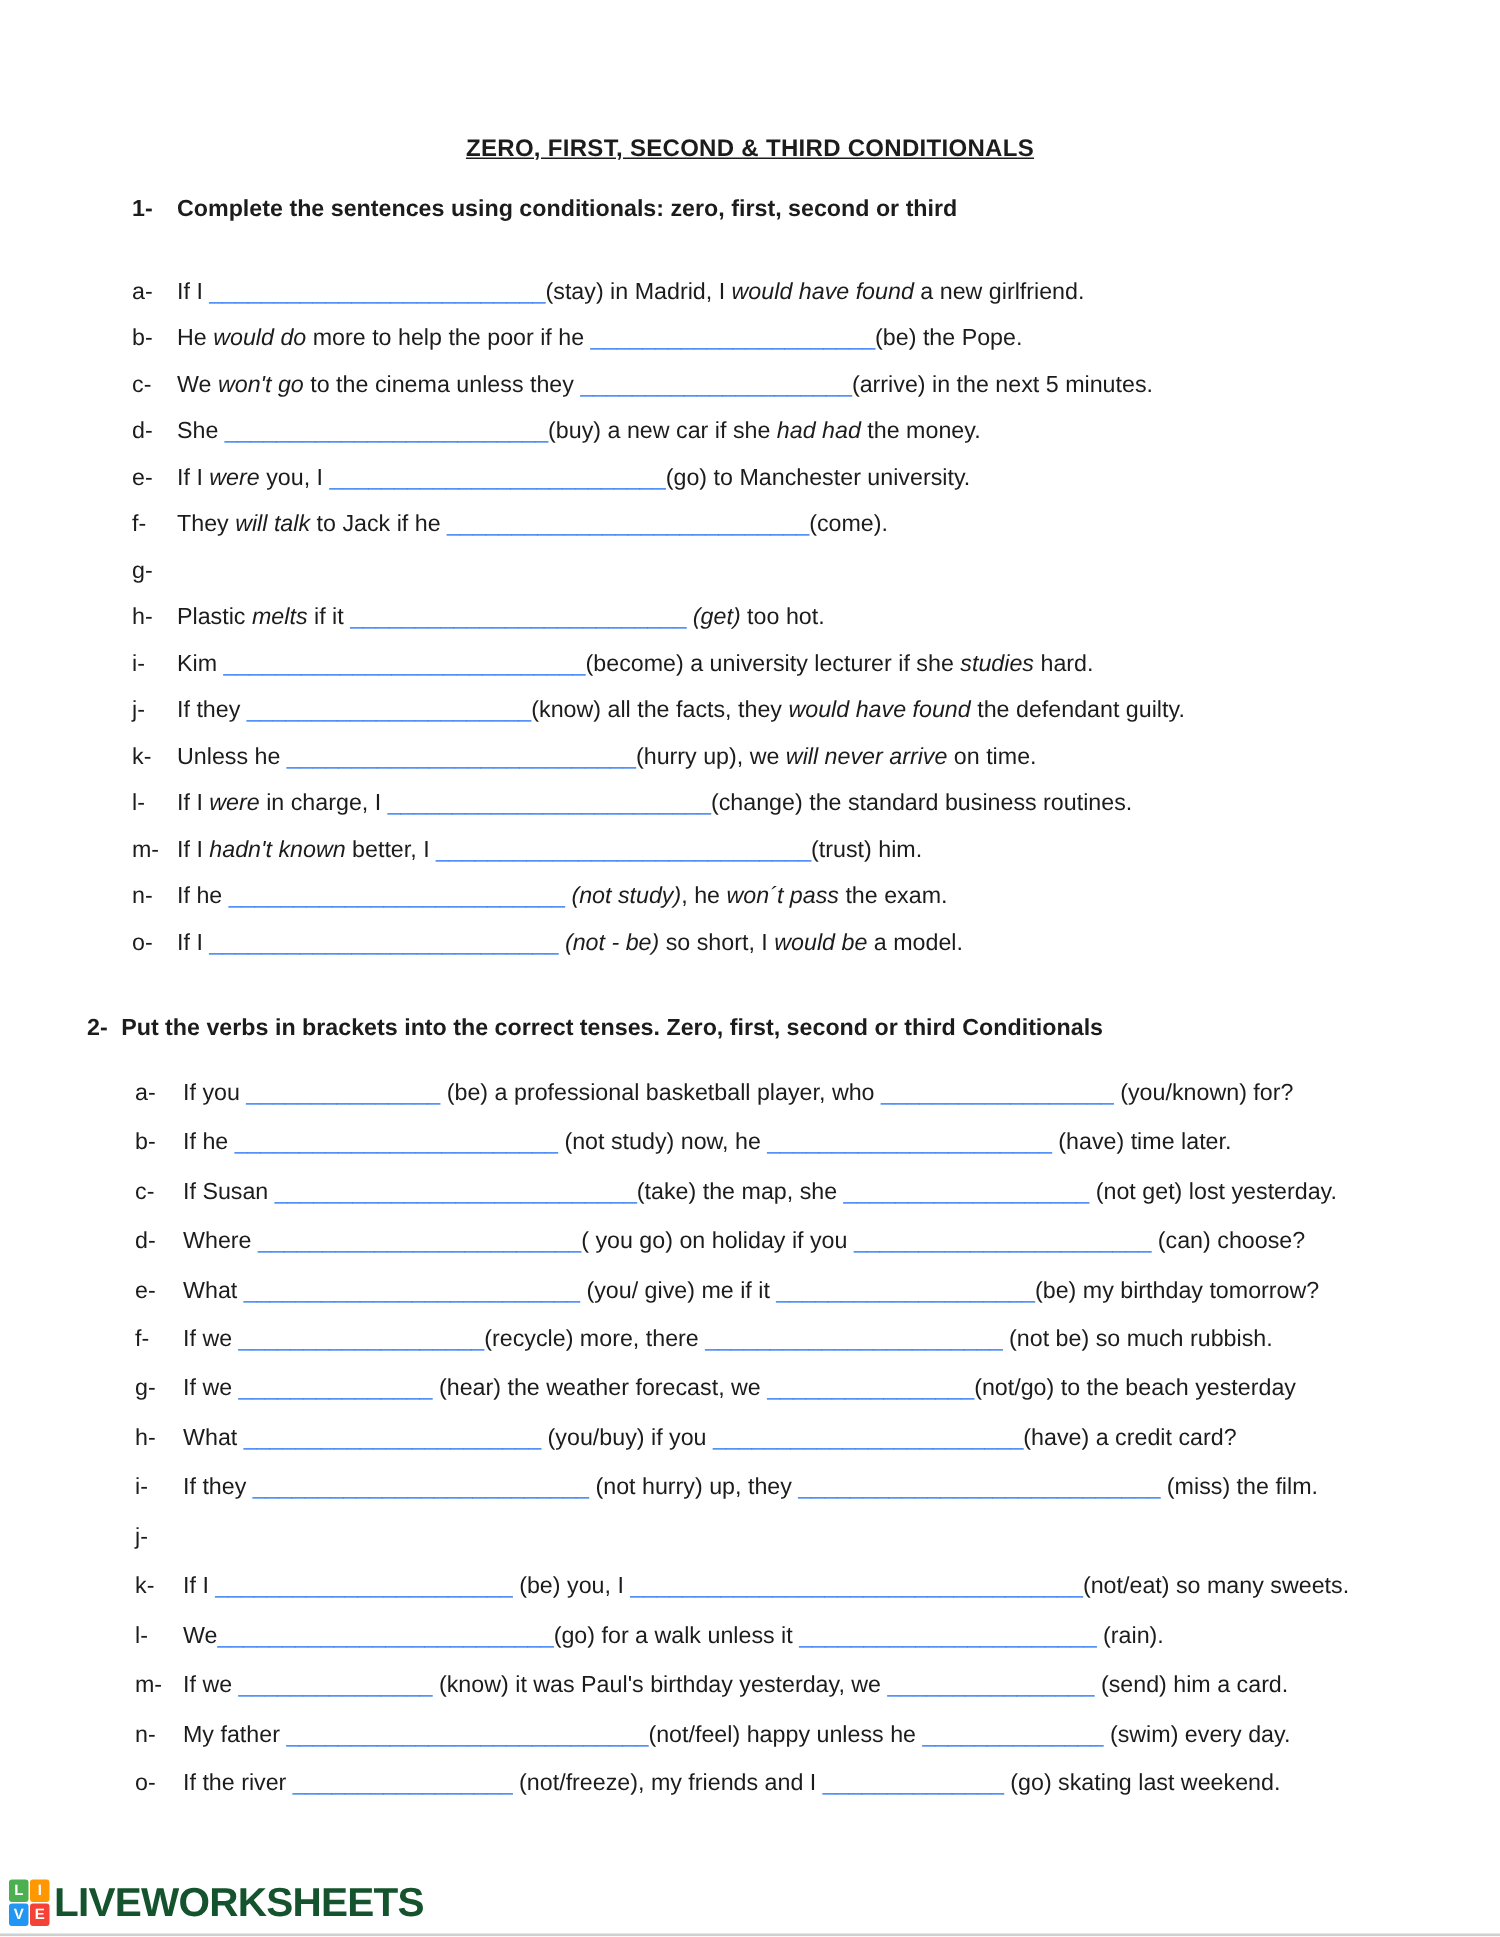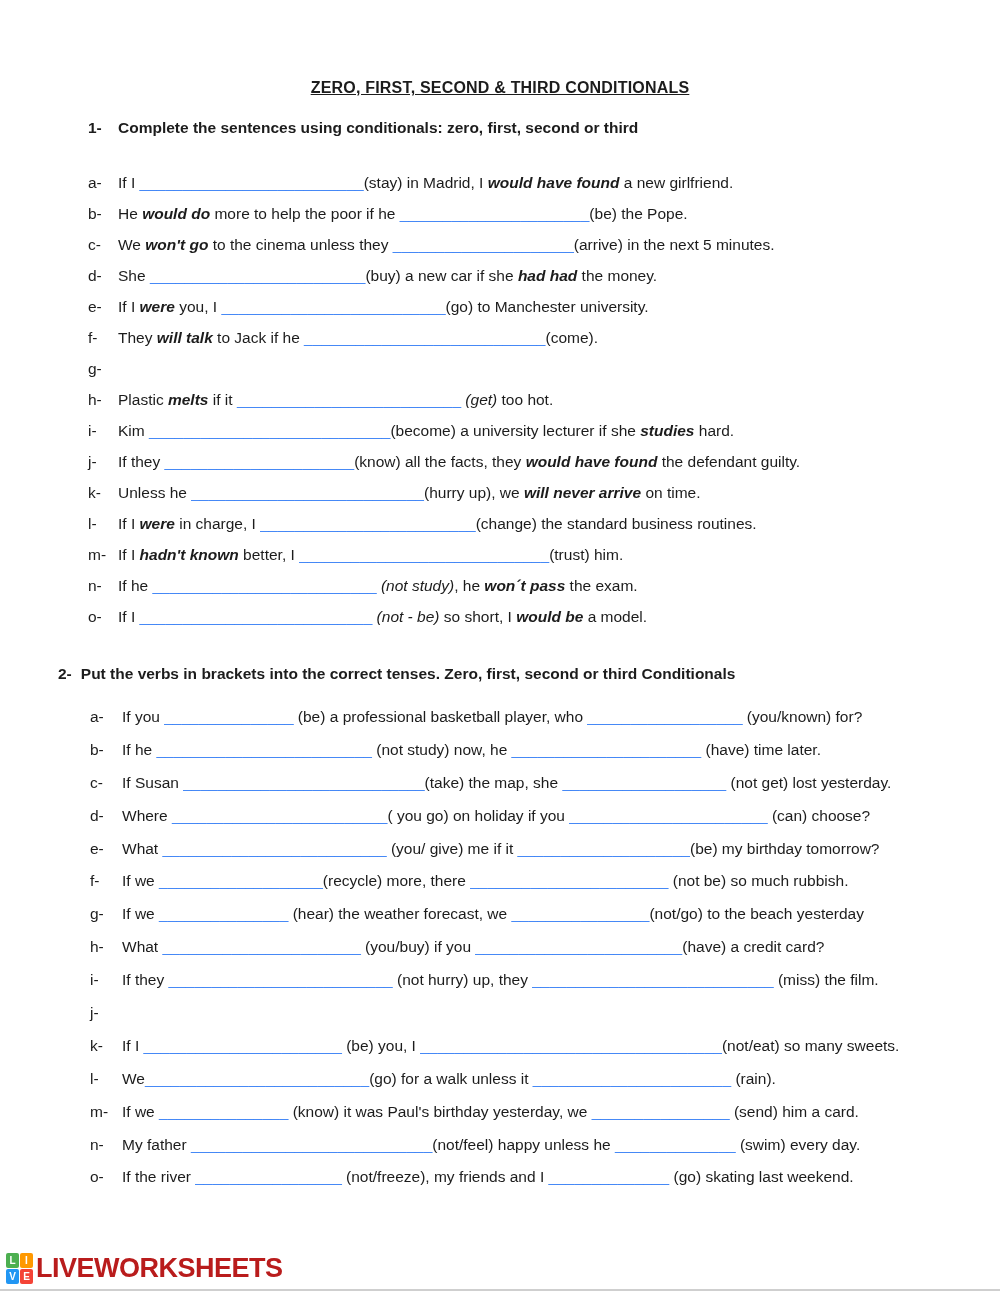--- a/index.html
+++ b/index.html
@@ -7,21 +7,21 @@
     position:relative;
     width:1000px;
     height:1291px;
     background:#ffffff;
     font-family:"Liberation Sans", sans-serif;
     font-size:15.5px;
     color:#1c1c1c;
     overflow:hidden;
   }
   .title{
-    margin:0;
+    margin:12px;
     padding-top:80px;
     text-align:center;
     font-size:16px;
     line-height:16px;
     font-weight:bold;
     text-decoration:underline;
     letter-spacing:.2px;
   }
   .sechead{display:flex;font-weight:bold;line-height:16px;}
   .sec1head{margin:24px 0 0 88px;}
@@ -30,21 +30,21 @@
   .sec2head .num{margin-right:9px;}
   .items{line-height:16px;}
   .items .item{display:flex;}
   .items .txt{white-space:pre;}
   .s1{margin:39px 0 0 88px;}
   .s1 .item{margin-bottom:15px;}
   .s2{margin:27px 0 0 90px;}
   .s2 .item{margin-bottom:16.9px;}
   .lab{flex:0 0 30px;}
   .s2 .lab{flex:0 0 32px;}
-  .bi{font-weight:bold;font-style:italic;}
+  .bi{font-weight:normal;font-style:italic;}
   .it{font-style:italic;}
   .blank{color:#3b82f6;}
   .footer{
     position:absolute;
     left:6px;
     top:1252px;
     display:flex;
     align-items:center;
   }
   .logo-grid{
@@ -217,17 +217,17 @@
       </div>
     </div>
 
   <div class="footer">
     <span class="logo-grid" id="logoGrid">
         <span class="tile" style="background: rgb(76, 175, 80);">L</span>
         <span class="tile" style="background: rgb(255, 152, 0);">I</span>
         <span class="tile" style="background: rgb(33, 150, 243);">V</span>
         <span class="tile" style="background: rgb(244, 67, 54);">E</span>
       </span>
-    <span class="logo-text" id="logoText" style="color: #b91c1c;">LIVEWORKSHEETS</span>
+    <span class="logo-text" id="logoText" style="color: #14532d;">LIVEWORKSHEETS</span>
   </div>
 
   <div class="page-bottom-edge"></div>
 </div>
 
 </body></html>

